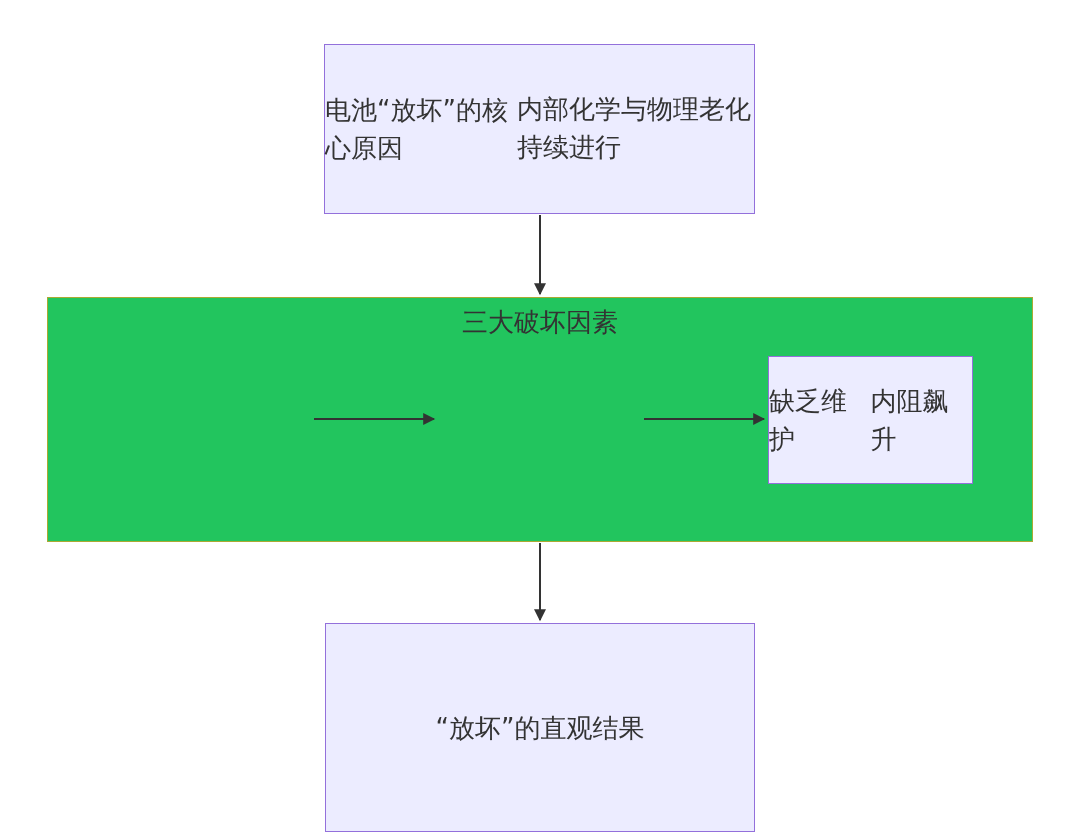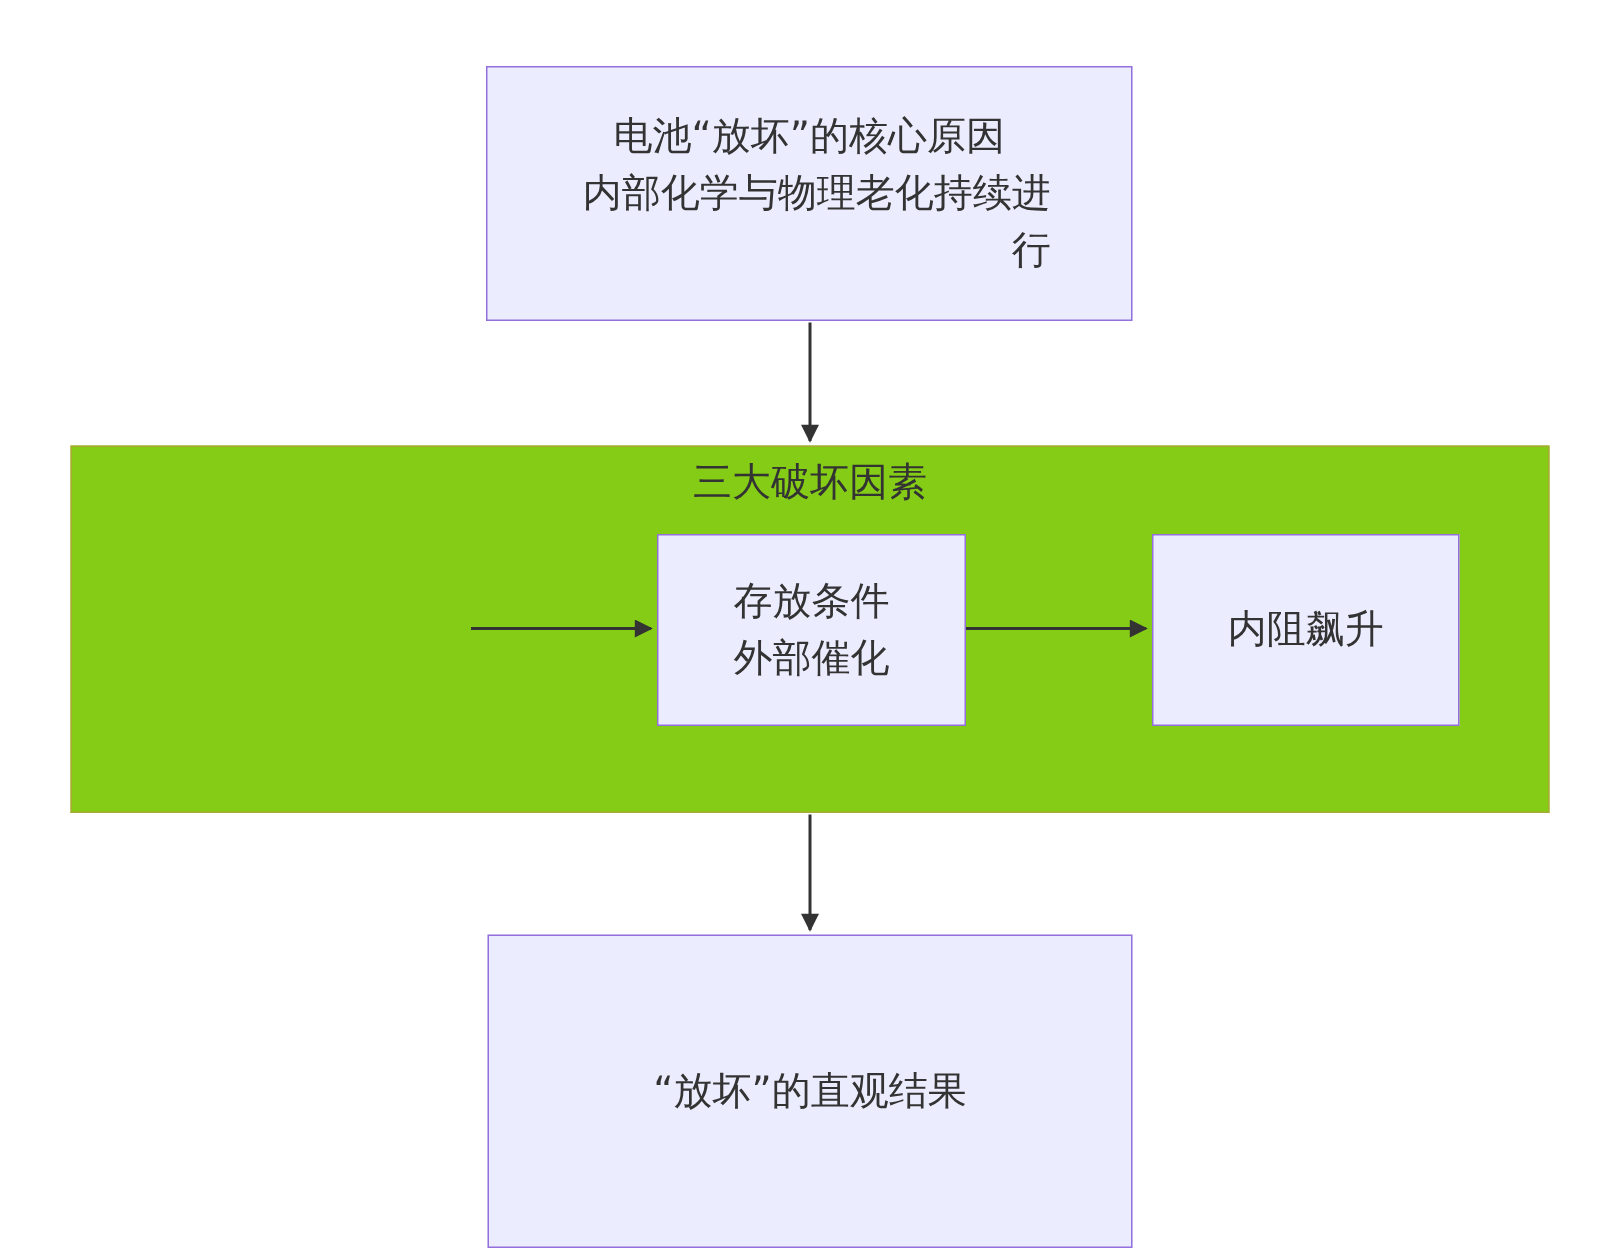--- a/index.html
+++ b/index.html
@@ -15,37 +15,36 @@
     font-family: "DejaVu Sans", "Liberation Sans", sans-serif;
     color: #333333;
     overflow: hidden;
   }
   .node {
     position: absolute;
     background: #ECECFF;
     border: 1.6px solid #9370DB;
     box-sizing: border-box;
     display: flex;
-    flex-direction: column;
     align-items: center;
     justify-content: center;
-    text-align: right;
+    text-align: left;
     font-size: 26px;
     line-height: 38px;
   }
   .node-cause  { left: 324px; top: 44px;  width: 431px; height: 170px; }
   .node-result { left: 325px; top: 623px; width: 430px; height: 209px; }
   .wrapline { width: 322px; font-family: Liberation Serif, serif; }
   .group {
     position: absolute;
     left: 47px;
     top: 297px;
     width: 986px;
     height: 245px;
-    background: #84cc16;
+    background: #22c55e;
     border: 1.6px solid #AAAA33;
     box-sizing: border-box;
   }
   .group-label {
     position: absolute;
     left: 0;
     top: 5px;
     width: 100%;
     text-align: center;
     font-size: 26px;
@@ -71,26 +70,23 @@
 
   <div class="node node-cause">
     <div>电池“放坏”的核心原因</div>
     <div class="wrapline">内部化学与物理老化持续进行</div>
   </div>
 
   <div class="group">
     <div class="group-label">三大破坏因素</div>
 
 
-    <div class="node node-factor-b">
-      <div>存放条件</div>
-      <div>外部催化</div>
-    </div>
 
     <div class="node node-factor-c">
+      <div>缺乏维护</div>
       <div>内阻飙升</div>
     </div>
   </div>
 
   <div class="node node-result">
     <div>“放坏”的直观结果</div>
   </div>
 
   <svg class="edges" viewBox="0 0 1080 840" xmlns="http://www.w3.org/2000/svg">
     <defs>

